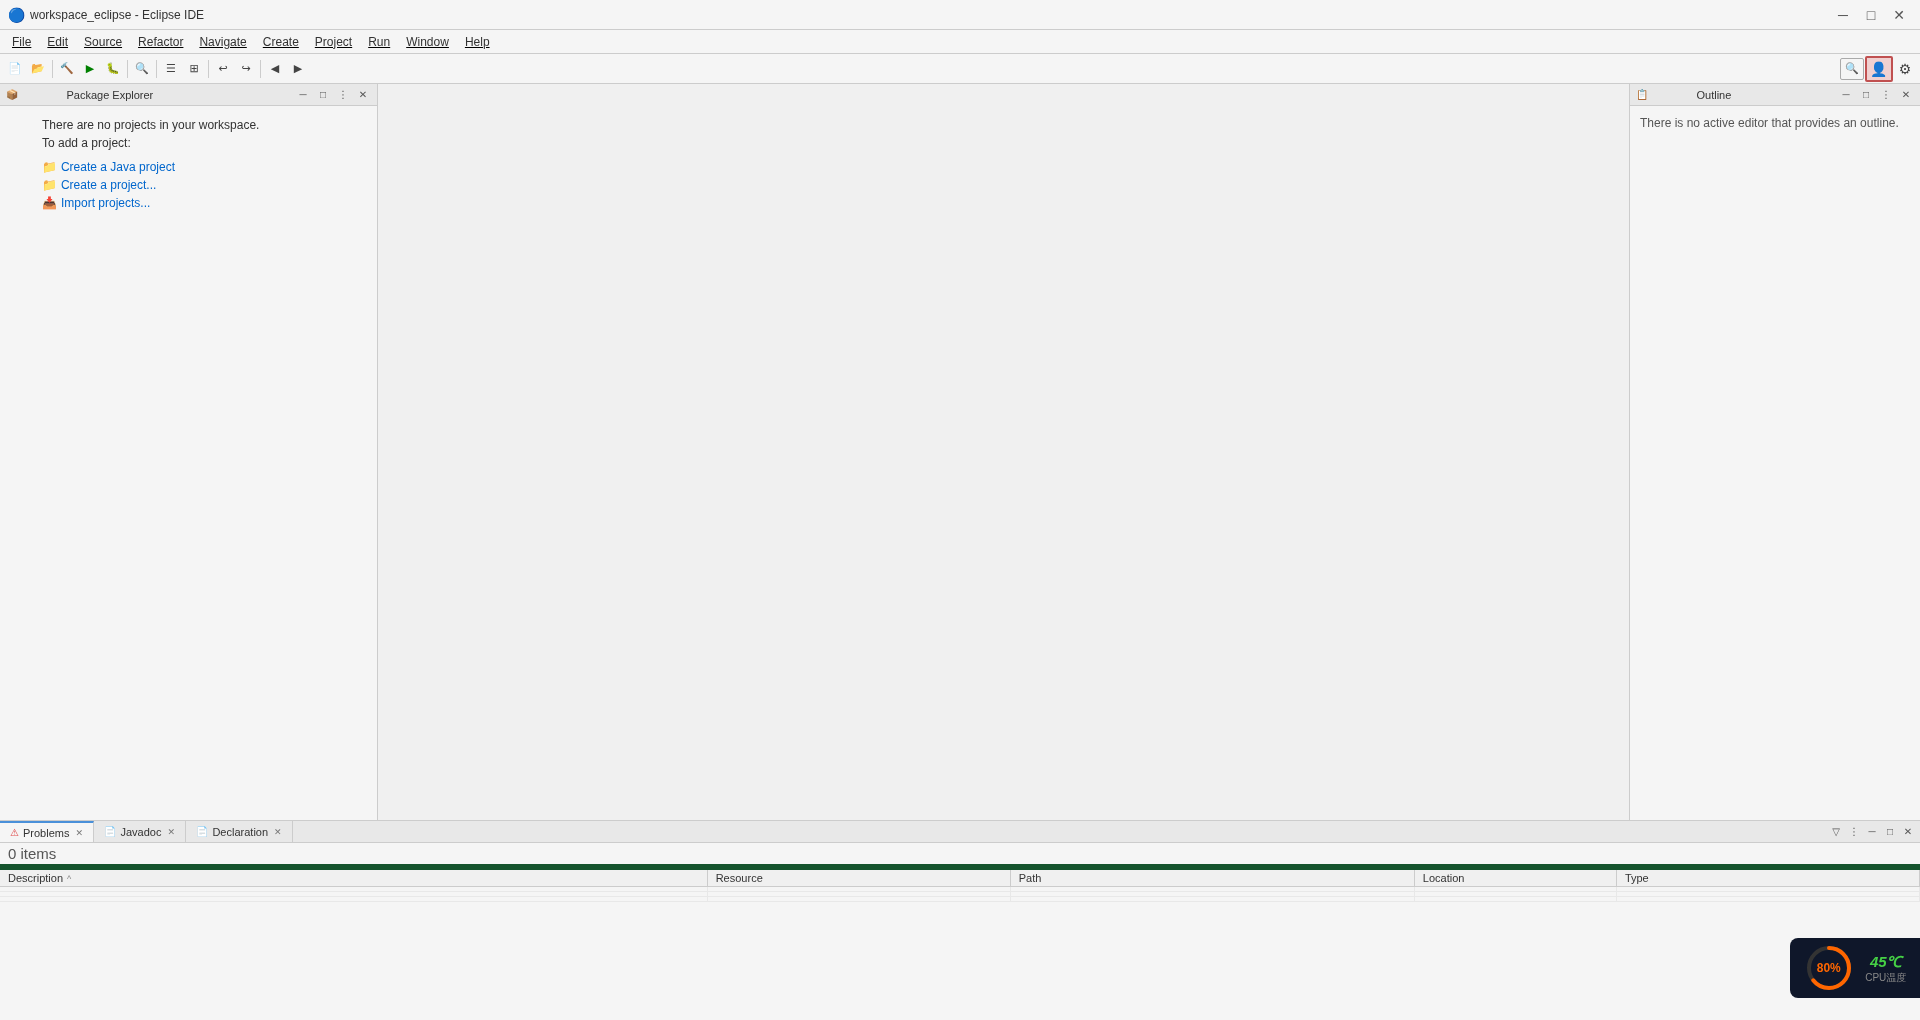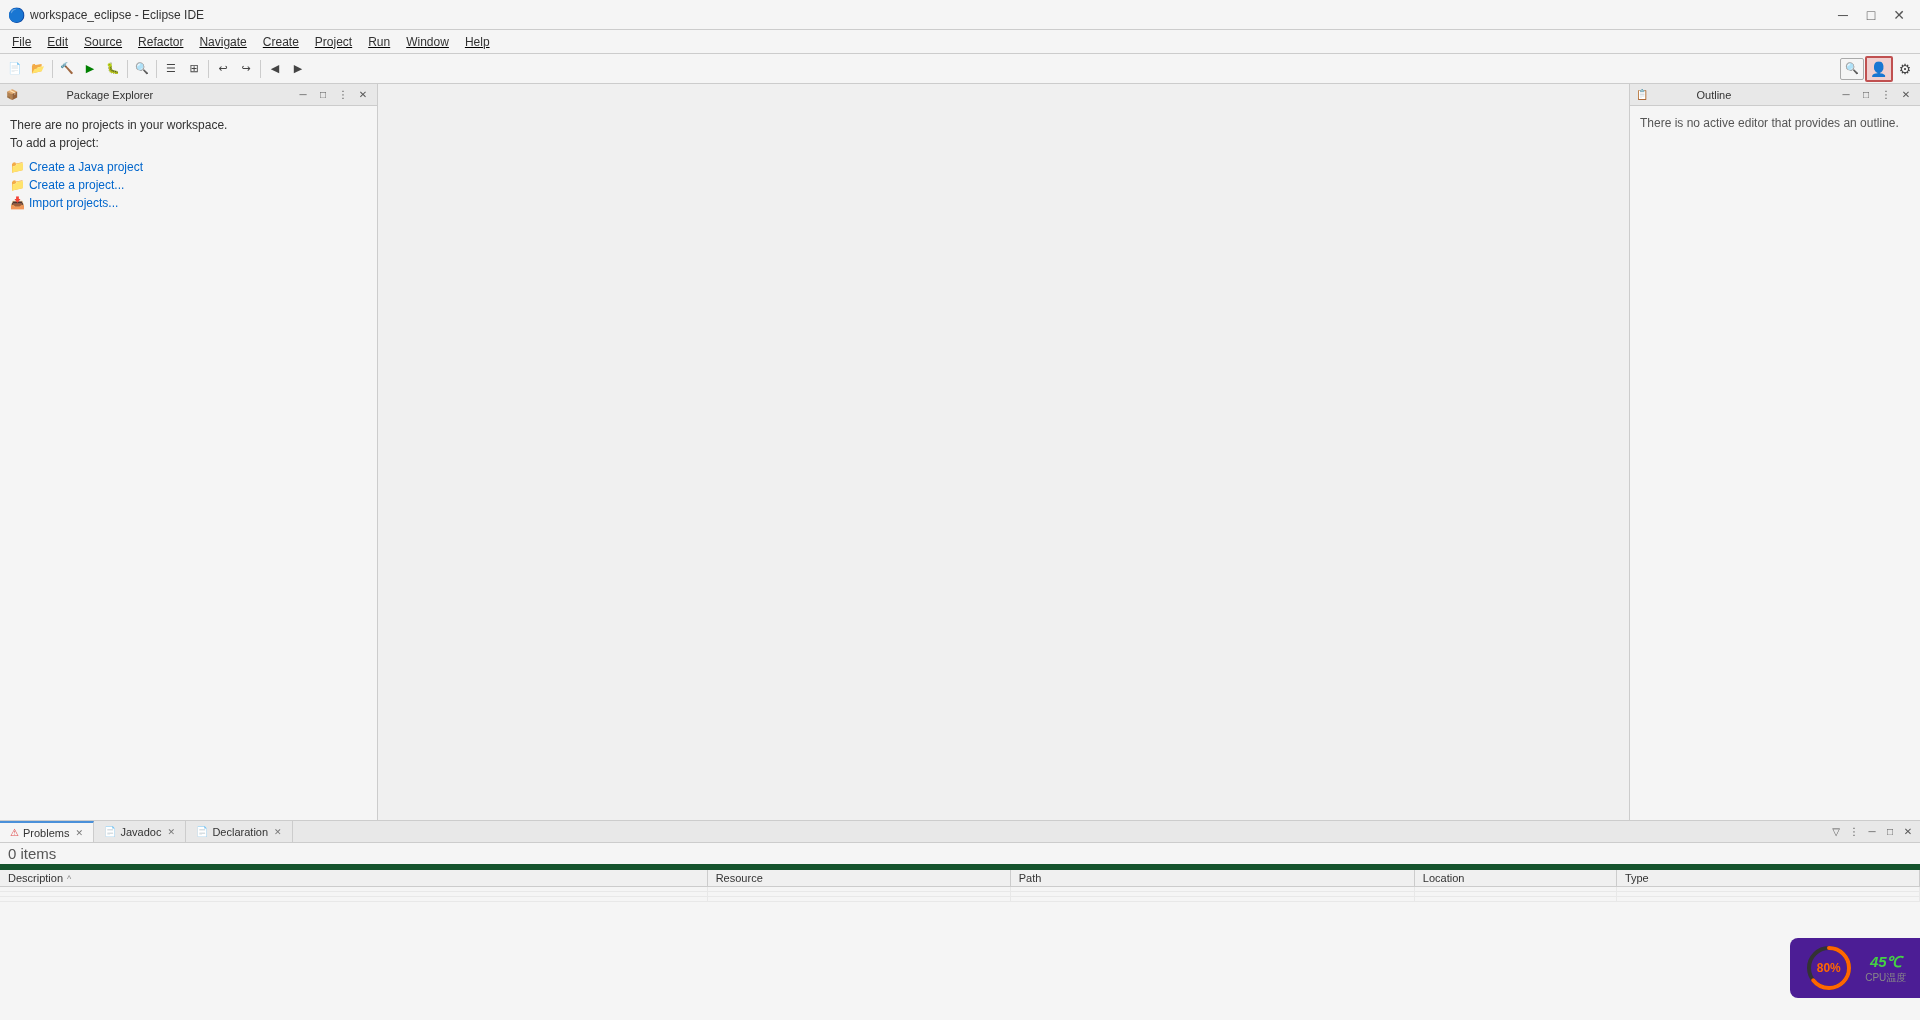--- a/index.html
+++ b/index.html
@@ -151,20 +151,21 @@
       cursor: pointer;
       font-size: 10px;
       color: #555;
       display: flex;
       align-items: center;
       justify-content: center;
     }
     #package-explorer-content {
       flex: 1;
       padding: 10px;
+      margin-left: 32px;
     }
     .no-projects-text {
       font-size: 12px;
       color: #333;
       line-height: 1.5;
     }
     .project-link {
       display: flex;
       align-items: center;
       gap: 4px;
@@ -297,21 +298,21 @@
       font-size: 9px;
     }
 
     
     #cpu-monitor {
       position: absolute;
       bottom: 22px;
       right: 0;
       width: 130px;
       height: 60px;
-      background: #4c1d95;
+      background: #0f172a;
       border-radius: 8px 0 0 8px;
       display: flex;
       align-items: center;
       justify-content: space-around;
       padding: 4px 8px;
     }
     .cpu-circle {
       width: 50px;
       height: 50px;
       position: relative;

